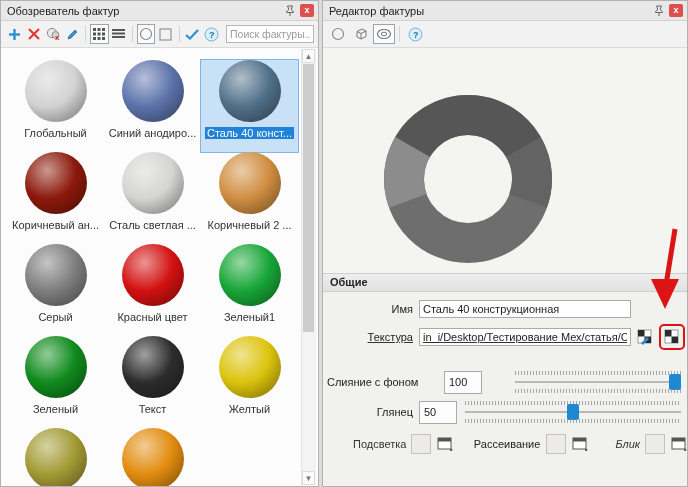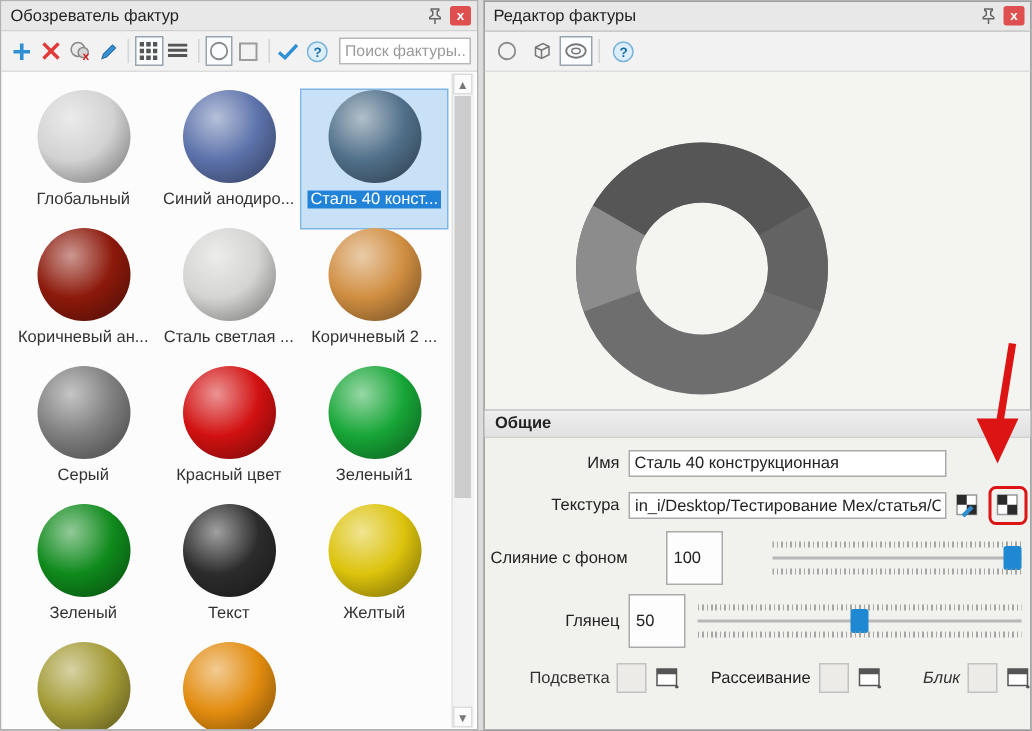--- a/index.html
+++ b/index.html
@@ -31,21 +31,21 @@
   .sb-up{top:0;} .sb-down{bottom:0;}
   .sb-thumb{position:absolute;left:1px;width:11px;top:15px;height:268px;background:#ccc;}
   
   #preview{height:225px;background:#f4f4f1;position:relative;flex:none;}
   #general{flex:1;background:#f1f1ee;border-top:1px solid #cfcfcf;}
   .sec-head{height:17px;line-height:17px;background:linear-gradient(#eee,#e1e1e1);border-bottom:1px solid #cfcfcf;font-weight:bold;padding-left:7px;color:#222;}
   .frm{padding:8px 4px 0 4px;}
   .row{display:flex;align-items:center;margin-bottom:5px;}
   .lbl{width:92px;text-align:right;padding-right:6px;box-sizing:border-box;white-space:nowrap;color:#222;flex:none;}
   .field{width:212px;height:18px;border:1px solid #aaa;background:#fff;font-size:11px;padding:0 3px;box-sizing:border-box;font-family:"Liberation Sans",sans-serif;color:#222;flex:none;}
-  .numbox{width:38px;height:36px;border:1px solid #aaa;background:#fdfdfd;font-size:11px;padding:0 4px;box-sizing:border-box;font-family:"Liberation Sans",sans-serif;color:#222;flex:none;}
+  .numbox{width:38px;height:23px;border:1px solid #aaa;background:#fdfdfd;font-size:11px;padding:0 4px;box-sizing:border-box;font-family:"Liberation Sans",sans-serif;color:#222;flex:none;}
   .icon-btn{width:18px;height:18px;display:flex;align-items:center;justify-content:center;margin-left:5px;flex:none;}
   .ring{border:2px solid #dd1414;border-radius:5px;padding:2px;margin-left:5px;display:flex;}
   .slider{flex:1;height:24px;position:relative;margin-left:8px;margin-right:2px;}
   .ticks{position:absolute;left:0;right:0;height:4px;background:repeating-linear-gradient(90deg,#999 0 1px,transparent 1px 3px);opacity:.85;}
   .ticks.top{top:1px;} .ticks.bot{bottom:1px;}
   .groove{position:absolute;left:0;right:0;top:11px;height:2px;background:#b8b8b8;}
   .handle{position:absolute;top:4px;width:12px;height:16px;background:#1e88d2;border-radius:2px;}
   .cgroup{display:flex;align-items:center;}
   .swatch{width:20px;height:20px;background:#ecebe7;border:1px solid #c2c2c2;box-sizing:border-box;margin-left:5px;flex:none;}
   #annot-arrow{position:absolute;z-index:5;pointer-events:none;}
@@ -269,21 +269,21 @@
 
     <div id="general">
       <div class="sec-head">Общие</div>
       <div class="frm">
 
         <div class="row" style="margin-bottom:6px;">
           <span class="lbl">Имя</span>
           <input class="field" value="Сталь 40 конструкционная" style="">
         </div>
 
-        <div class="row" style="margin-bottom:4px;">
+        <div class="row" style="margin-bottom:20px;text-decoration:underline;">
           <span class="lbl">Текстура</span>
           <input class="field" value="in_i/Desktop/Тестирование Мех/статья/Сталь 40.jpg" style="">
           <span class="icon-btn">
             <svg width="16" height="16">
                 <rect x="1" y="1" width="13" height="13" fill="#fff" stroke="#999"></rect>
                 <rect x="1" y="1" width="6.5" height="6.5" fill="#2b2b2b"></rect>
                 <rect x="7.5" y="7.5" width="6.5" height="6.5" fill="#2b2b2b"></rect>
                 <path d="M4 14 L10 8 L12 10 L6 16 Z" fill="#2f8cd0"></path>
               </svg>
           </span>

